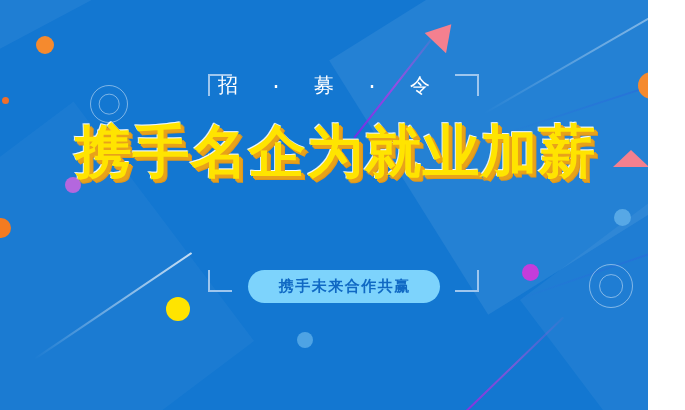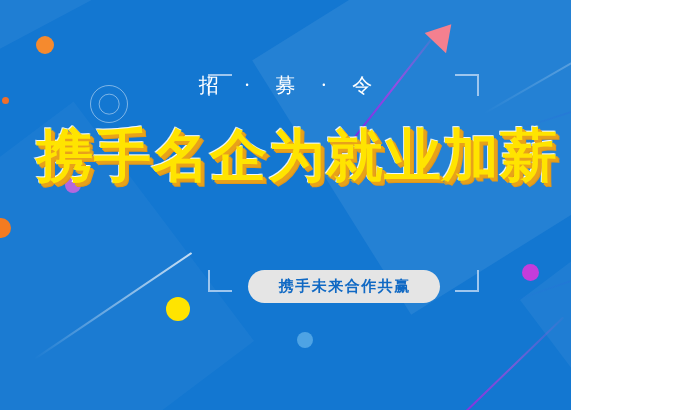--- a/index.html
+++ b/index.html
@@ -2,25 +2,25 @@
 <html><head>
 <meta charset="utf-8">
 <style>
   html, body {
     margin: 0;
     padding: 0;
     background: #ffffff;
   }
   #banner {
     position: relative;
-    width: 571px;
+    width: 648px;
     height: 410px;
     overflow: hidden;
     background: #1377d1;
-    font-family: Liberation Serif, serif;
+    font-family: Liberation Mono, monospace;
     user-select: none;
   }
 
   
   .bg-layer { position: absolute; inset: 0; pointer-events: none; }
 
   .band-tl {
     position: absolute;
     left: -40px; top: -130px;
     width: 300px; height: 200px;
@@ -176,21 +176,21 @@
     text-shadow: 2px 2px 2px rgba(0,40,90,0.45);
   }
 
   .cta-pill {
     position: absolute;
     left: 248px;
     top: 270px;
     width: 192px;
     height: 33px;
     border-radius: 17px;
-    background: #e5e5e5;
+    background: #7dd3fc;
     display: flex;
     align-items: center;
     justify-content: center;
     cursor: pointer;
   }
   .cta-pill span {
     color: #1069c4;
     font-size: 15px;
     font-weight: 700;
     letter-spacing: 1.5px;

